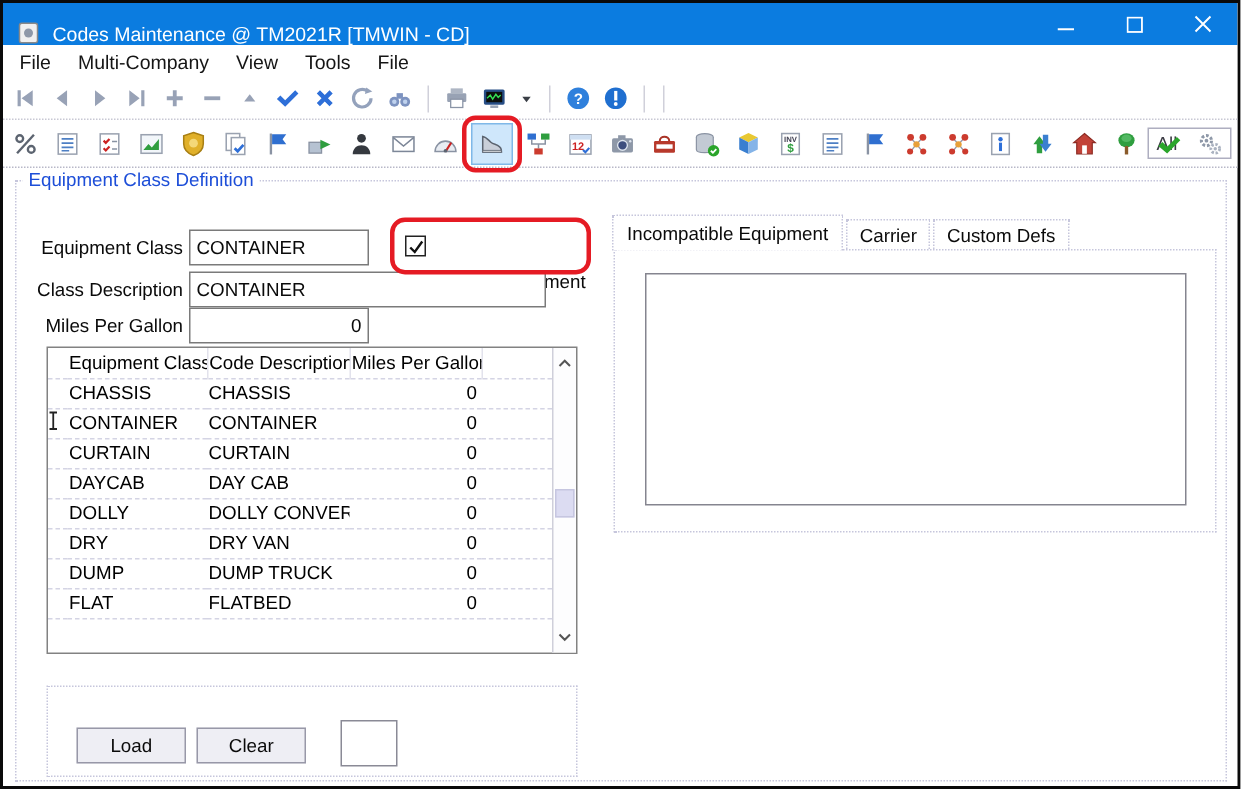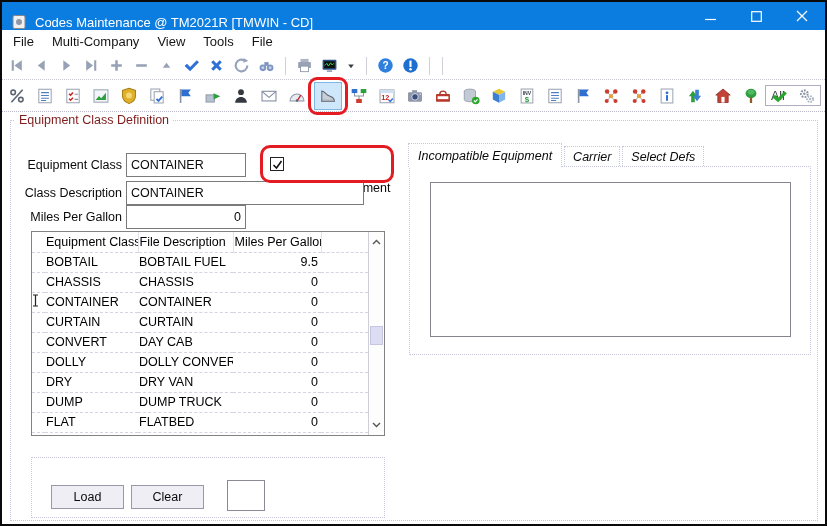--- a/index.html
+++ b/index.html
@@ -32,21 +32,21 @@
   .tb-btn.annotated::after { content:""; position:absolute; inset:-6px -7px;
             border:3px solid #e51b24; border-radius:9px; pointer-events:none; z-index:9; }
   .tb-sep { width:1px; height:18px; background:#d0d0da; margin:0 4px; flex:0 0 auto; }
   .filter-box { position:absolute; right:4px; top:5px; width:56px; height:21px;
             border:1px solid #aeaec0; font-size:12.5px; color:#3c3c44; padding:3px 0 0 5px; background:#fff; }
 
   
   .client { position:absolute; top:112px; left:2px; right:2px; bottom:2px; background:#fff; }
   .groupbox { position:absolute; border:1px dotted #c6c6dc; }
   .group-label { position:absolute; top:-8px; left:4px; background:#fff; padding:0 4px;
-                 font-size:12.5px; color:#7f1d1d; white-space:nowrap; }
+                 font-size:12.5px; color:#1d4ed8; white-space:nowrap; }
   .main-group { left:6px; top:6px; right:5px; bottom:1px; }
 
   .fld-label { position:absolute; width:112px; text-align:right; font-size:12.5px; color:#0a0a0a; }
   .fld-input { position:absolute; height:24px; border:1px solid #7a7a7a; font-size:12.5px;
                font-family:"Liberation Sans","DejaVu Sans",sans-serif; padding:0 4px; color:#0a0a0a; background:#fff; }
   .num-right { text-align:right; }
 
   .checkbox { position:absolute; width:14px; height:14px; border:1px solid #222; background:#fff;
               display:flex; align-items:center; justify-content:center; }
   .checkbox svg { display:none; }
@@ -75,21 +75,21 @@
               background:#dcdcf2; border:1px solid #c6c6e0; }
 
   
   .bitmap-group { left:27px; top:343px; width:354px; height:61px; }
   .btn { position:absolute; width:73px; height:24px; background:#eeeef4; border:1px solid #9898a8;
          font-size:12.5px; color:#0a0a0a; display:flex; align-items:center; justify-content:center; }
   .bitmap-box { position:absolute; left:195px; top:22px; width:38px; height:31px;
                 border:1px solid #8a8a96; background:#fff; }
 
   
-  .tabbar { position:absolute; left:404px; top:29px; display:flex; align-items:flex-end; z-index:2;font-style:italic; }
+  .tabbar { position:absolute; left:404px; top:29px; display:flex; align-items:flex-end; z-index:2; }
   .tab { font-size:12.5px; color:#0a0a0a; border:1px dotted #c6c6dc; border-bottom:none;
          background:#fff; padding:3px 8px 2px; margin-right:2px; white-space:nowrap; }
   .tab.active { padding:5px 9px 4px; margin-bottom:-1px; }
   .tabpage { position:absolute; left:405px; top:52px; width:402px; height:189px;
              border:1px dotted #c6c6dc; background:#fff; }
   .listbox { position:absolute; left:20px; top:15px; width:361px; height:155px;
              border:1px solid #85858f; background:#fff; }
 </style>
 </head>
 <body>
@@ -607,33 +607,26 @@
 
     <span class="fld-label" style="left:6px; top:96px;">Miles Per Gallon</span>
     <input class="fld-input num-right" style="left: 122px; top: 91px; width: 120px;" value="0">
 
     <div class="table-wrap">
       <table class="grid">
         <thead>
             <tr id="grid-head">
               <th class="selcol"></th>
               <th class="c1">Equipment Class</th>
-              <th class="c2">File Description</th>
+              <th class="c2">Code Description</th>
               <th class="c3 num-h">Miles Per Gallon</th>
               <th style="border-right: none;"></th>
             </tr>
           </thead>
         <tbody id="grid-body">
-            <tr>
-              <td class="selcol"></td>
-              <td class="c1">BOBTAIL</td>
-              <td class="c2">BOBTAIL FUEL</td>
-              <td class="c3 num">9.5</td>
-              <td></td>
-            </tr>
             <tr>
               <td class="selcol"></td>
               <td class="c1">CHASSIS</td>
               <td class="c2">CHASSIS</td>
               <td class="c3 num">0</td>
               <td></td>
             </tr>
             <tr>
               <td class="selcol"><svg width="7" height="13" viewBox="0 0 7 13">
                   <path d="M1 1h5M1 12h5M3.5 1v11" stroke="#222" stroke-width="1.2" fill="none"></path>
@@ -645,21 +638,21 @@
             </tr>
             <tr>
               <td class="selcol"></td>
               <td class="c1">CURTAIN</td>
               <td class="c2">CURTAIN</td>
               <td class="c3 num">0</td>
               <td></td>
             </tr>
             <tr>
               <td class="selcol"></td>
-              <td class="c1">CONVERT</td>
+              <td class="c1">DAYCAB</td>
               <td class="c2">DAY CAB</td>
               <td class="c3 num">0</td>
               <td></td>
             </tr>
             <tr>
               <td class="selcol"></td>
               <td class="c1">DOLLY</td>
               <td class="c2">DOLLY CONVERT</td>
               <td class="c3 num">0</td>
               <td></td>
@@ -704,20 +697,20 @@
 
     <div class="groupbox bitmap-group">
       <button class="btn" style="left:99px; top:27px;">Clear</button>
       <button class="btn" style="left:19px; top:27px;">Load</button>
       <div class="bitmap-box"></div>
     </div>
 
     <div class="tabbar" id="tabbar">
         <span class="tab active">Incompatible Equipment</span>
         <span class="tab">Carrier</span>
-        <span class="tab">Select Defs</span>
+        <span class="tab">Custom Defs</span>
       </div>
     <div class="tabpage">
       <div class="listbox"></div>
     </div>
 
   </div>
 </div>
 
 </body></html>

